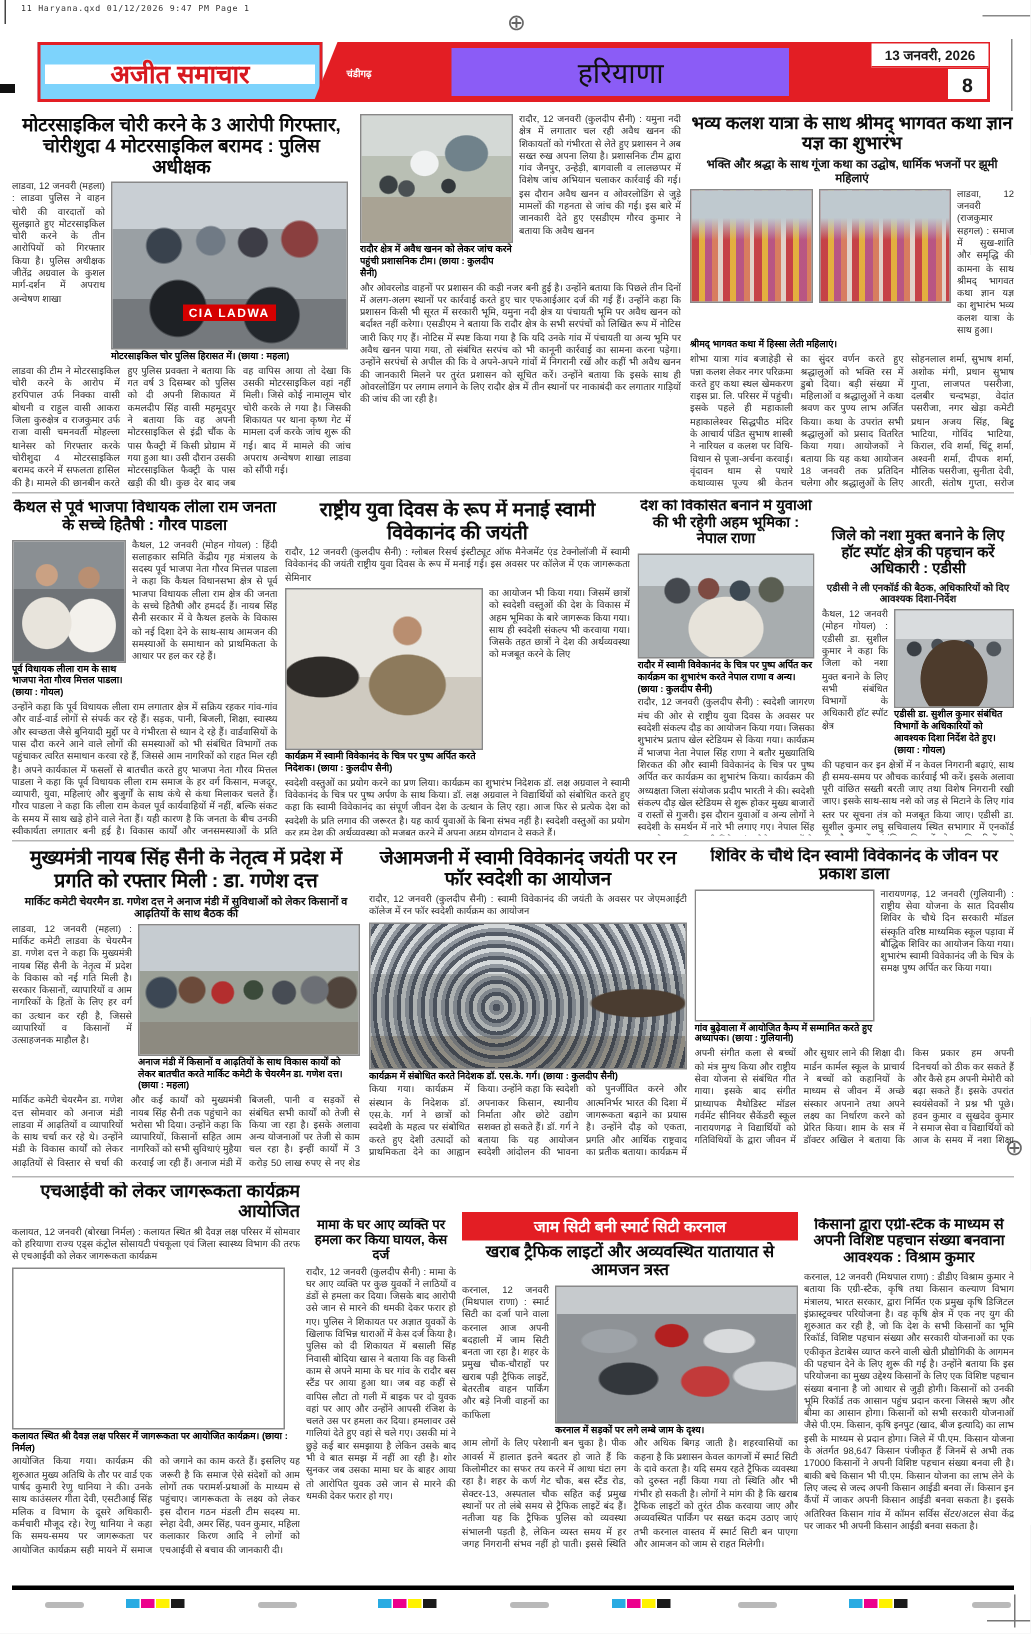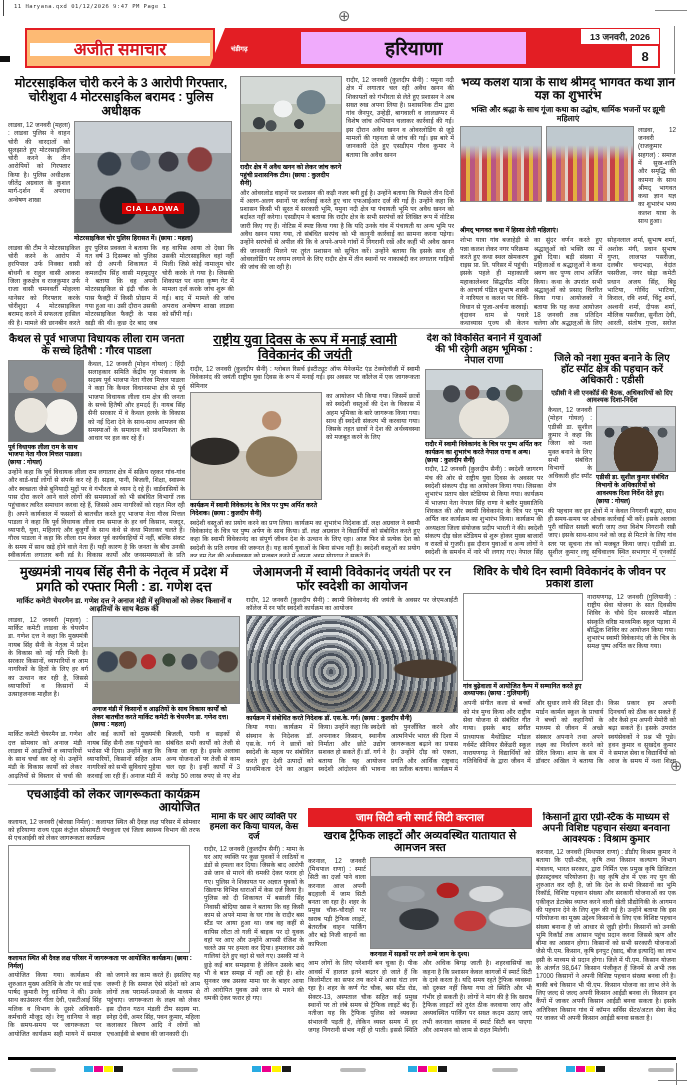--- a/index.html
+++ b/index.html
@@ -9,30 +9,30 @@
           margin:0 auto; }
   .printline { position:absolute; top:3px; left:14px; font-family:"DejaVu Sans Mono",monospace;
                font-size:5.5px; color:#333; letter-spacing:.5px; }
   .cropline-v { position:absolute; background:#444; width:1px; }
   .cropline-h { position:absolute; background:#444; height:1px; }
   .edgedash { position:absolute; background:#111; }
   .target { position:absolute; color:#666; font-size:15px; line-height:1; }
 
   
   .hdr { position:absolute; left:25px; top:28px; width:635px; height:40px; display:flex; }
-  .masthead { width:190px; height:40px; background:#fdba74; border:2px solid #e31e24; position:relative;
+  .masthead { width:190px; height:40px; background:#7dd3fc; border:2px solid #e31e24; position:relative;
               display:flex; align-items:center; justify-content:center; }
   .masthead .stripe { position:absolute; left:3px; right:3px; top:13px; height:13px; background:#fff; }
   .masthead .mname { position:relative; font-size:17px; font-weight:bold; color:#d71920;
                      text-shadow:0 0 1px #fff, 0 0 1px #fff; white-space:nowrap; }
   .redband { flex:1; background:#e31e24; position:relative; display:flex; align-items:center;
              clip-path: polygon(0 100%, 16px 0, 100% 0, 100% 100%); margin-left:-6px; }
   .edition { color:#fff; font-size:6.5px; font-weight:bold; margin-left:22px; white-space:nowrap; }
-  .secbox { width:225px; height:32px; background:#f0abfc; margin:auto; display:flex; align-items:center;
-            justify-content:center; font-size:19px; font-weight:bold; color:#111; }
+  .secbox { width:225px; height:32px; background:#8b5cf6; margin:auto; display:flex; align-items:center;
+            justify-content:center; font-size:19px; font-weight:normal; color:#111; }
   .datebox { width:80px; height:40px; background:#e31e24; border:1.5px solid #e31e24; display:flex;
              flex-direction:column; }
   .datebox .d { background:#fff; font-size:9px; font-weight:bold; text-align:center; padding:1px 0;
                 border-bottom:1.5px solid #e31e24; white-space:nowrap; }
   .datebox .prow { flex:1; display:flex; justify-content:flex-end; }
   .datebox .pnum { background:#fff; width:26px; margin:1px 1px 1px 0; display:flex; align-items:center;
                    justify-content:center; font-size:13px; font-weight:bold; }
 
   .art { position:absolute; overflow:hidden; }
   .hl { font-weight:bold; text-align:center; line-height:1.12; color:#0d0d0d; margin-bottom:3px; }
@@ -216,21 +216,21 @@
       <div style="width:76px;">
         <div class="ph ph-kaithal" style="width:76px; height:82px;"></div>
         <div class="cap">पूर्व विधायक लीला राम के साथ भाजपा नेता गौरव मित्तल पाडला। (छाया : गोयल)</div>
       </div>
       <div class="bd" style="flex:1;">कैथल, 12 जनवरी (मोहन गोयल) : हिंदी सलाहकार समिति केंद्रीय गृह मंत्रालय के सदस्य पूर्व भाजपा नेता गौरव मित्तल पाडला ने कहा कि कैथल विधानसभा क्षेत्र से पूर्व भाजपा विधायक लीला राम क्षेत्र की जनता के सच्चे हितैषी और हमदर्द हैं। नायब सिंह सैनी सरकार में वे कैथल हलके के विकास को नई दिशा देने के साथ-साथ आमजन की समस्याओं के समाधान को प्राथमिकता के आधार पर हल कर रहे हैं।</div>
     </div>
     <div class="bd" style="margin-top:2px; height:92px;">उन्होंने कहा कि पूर्व विधायक लीला राम लगातार क्षेत्र में सक्रिय रहकर गांव-गांव और वार्ड-वार्ड लोगों से संपर्क कर रहे हैं। सड़क, पानी, बिजली, शिक्षा, स्वास्थ्य और स्वच्छता जैसे बुनियादी मुद्दों पर वे गंभीरता से ध्यान दे रहे हैं। वार्डवासियों के पास दौरा करने आने वाले लोगों की समस्याओं को भी संबंधित विभागों तक पहुंचाकर त्वरित समाधान करवा रहे हैं, जिससे आम नागरिकों को राहत मिल रही है। अपने कार्यकाल में फसलों से बातचीत करते हुए भाजपा नेता गौरव मित्तल पाडला ने कहा कि पूर्व विधायक लीला राम समाज के हर वर्ग किसान, मजदूर, व्यापारी, युवा, महिलाएं और बुजुर्गों के साथ कंधे से कंधा मिलाकर चलते हैं। गौरव पाडला ने कहा कि लीला राम केवल पूर्व कार्यवाहियों में नहीं, बल्कि संकट के समय में साथ खड़े होने वाले नेता हैं। यही कारण है कि जनता के बीच उनकी स्वीकार्यता लगातार बनी हुई है। विकास कार्यों और जनसमस्याओं के प्रति संवेदनशीलता ने उन्हें कैथल हलके में एक मजबूत और लोकप्रिय नेता के रूप में स्थापित किया है। कैथल से पूर्व भाजपा विधायक लीला राम विकास और जनसेवा के माध्यम से मानते हैं कि राजनीति का असली उद्देश्य जनता की सेवा और उनके जीवन स्तर में सुधार लाना है।</div>
   </div>
 
   <div class="art" style="left:190px; top:333px; width:230px; height:224px;">
-    <div class="hl" style="font-size:13px;text-decoration:underline;">राष्ट्रीय युवा दिवस के रूप में मनाई स्वामी विवेकानंद की जयंती</div>
+    <div class="hl" style="font-size:13px;">राष्ट्रीय युवा दिवस के रूप में मनाई स्वामी विवेकानंद की जयंती</div>
     <div class="bd">रादौर, 12 जनवरी (कुलदीप सैनी) : ग्लोबल रिसर्च इंस्टीट्यूट ऑफ मैनेजमेंट एंड टेक्नोलॉजी में स्वामी विवेकानंद की जयंती राष्ट्रीय युवा दिवस के रूप में मनाई गई। इस अवसर पर कॉलेज में एक जागरूकता सेमिनार</div>
     <div class="row" style="margin-top:2px;">
       <div style="width:132px;">
         <div class="ph ph-yuva" style="width:132px; height:108px;"></div>
         <div class="cap">कार्यक्रम में स्वामी विवेकानंद के चित्र पर पुष्प अर्पित करते निदेशक। (छाया : कुलदीप सैनी)</div>
       </div>
       <div class="bd" style="flex:1;">का आयोजन भी किया गया। जिसमें छात्रों को स्वदेशी वस्तुओं की देश के विकास में अहम भूमिका के बारे जागरूक किया गया। साथ ही स्वदेशी संकल्प भी करवाया गया। जिसके तहत छात्रों ने देश की अर्थव्यवस्था को मजबूत करने के लिए</div>
     </div>
     <div class="bd" style="margin-top:2px; height:52px;">स्वदेशी वस्तुओं का प्रयोग करने का प्रण लिया। कार्यक्रम का शुभारंभ निदेशक डॉ. लक्ष अग्रवाल ने स्वामी विवेकानंद के चित्र पर पुष्प अर्पण के साथ किया। डॉ. लक्ष अग्रवाल ने विद्यार्थियों को संबोधित करते हुए कहा कि स्वामी विवेकानंद का संपूर्ण जीवन देश के उत्थान के लिए रहा। आज फिर से प्रत्येक देश को स्वदेशी के प्रति लगाव की जरूरत है। यह कार्य युवाओं के बिना संभव नहीं है। स्वदेशी वस्तुओं का प्रयोग कर हम देश की अर्थव्यवस्था को मजबूत करने में अपना अहम योगदान दे सकते हैं।</div>
   </div>

